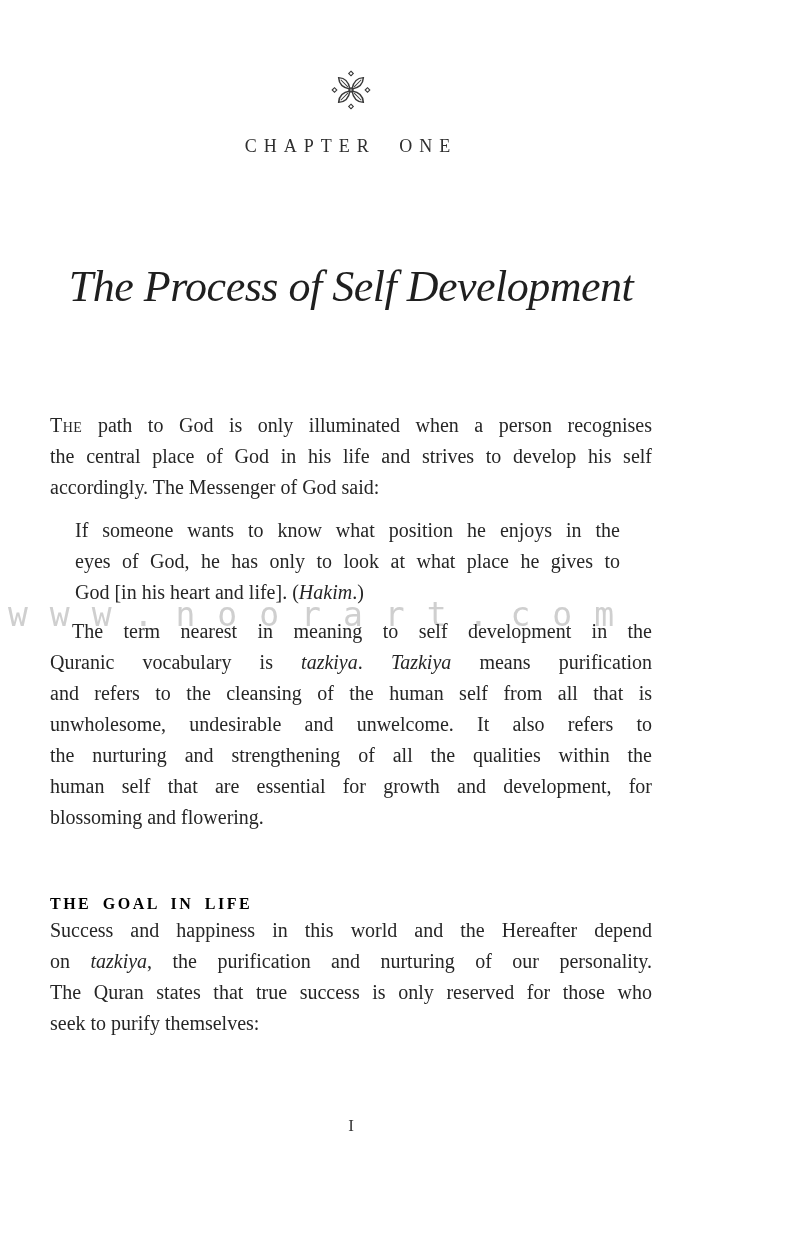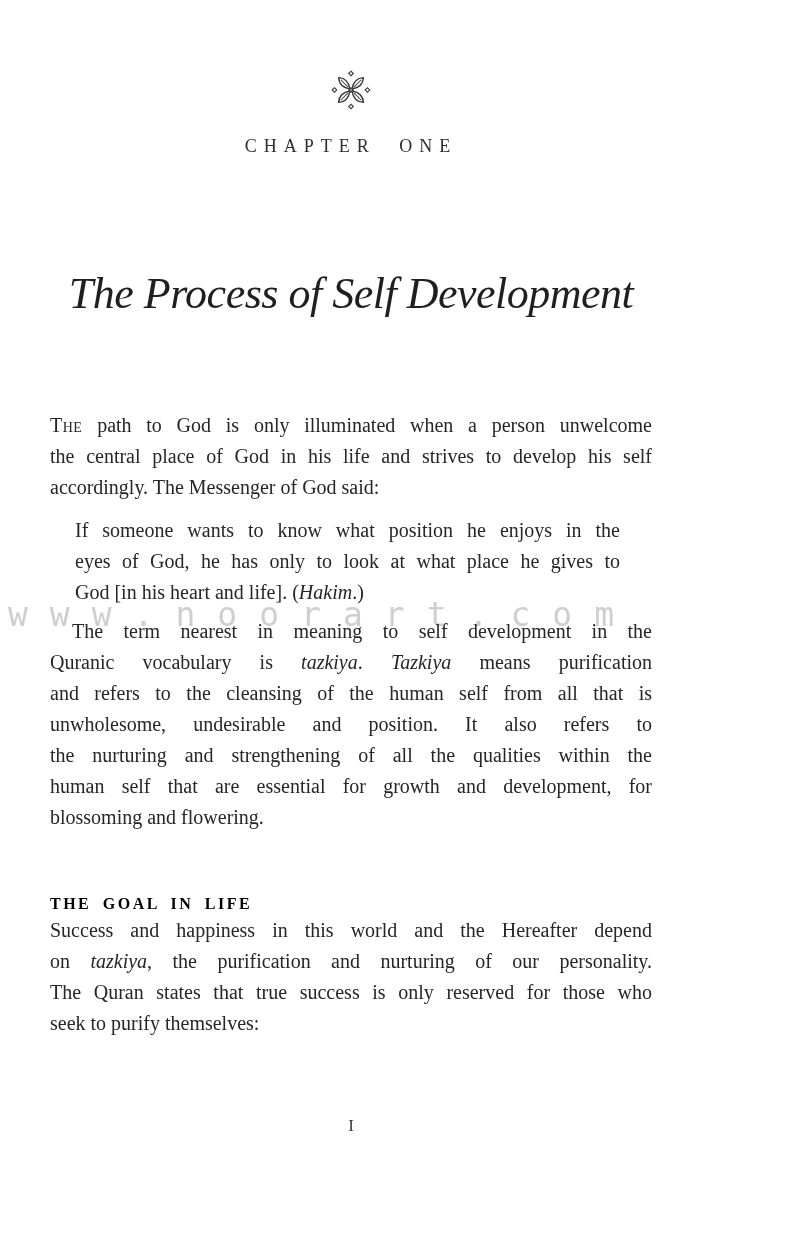--- a/index.html
+++ b/index.html
@@ -21,21 +21,21 @@
     position: absolute;
     top: 136px; left: 50px; width: 602px;
     text-align: center;
     font-size: 18px;
     letter-spacing: 7px;
     word-spacing: 12px;
     color: #2e2e2e;
   }
   .title {
     position: absolute;
-    top: 268px; left: 50px; width: 602px;
+    top: 261px; left: 50px; width: 602px;
     margin: 0;
     text-align: center;
     font-style: italic;
     font-weight: normal;
     font-size: 44px;
     letter-spacing: -0.5px;
     white-space: nowrap;
     color: #1f1f1f;
   }
   .watermark {
@@ -113,34 +113,34 @@
   </div>
 
   <div class="chapter">CHAPTER ONE</div>
 
   <h1 class="title">The Process of Self Development</h1>
 
   <div class="watermark">www.noorart.com</div>
 
   <div class="text-block">
       <div class="t-para">
-        <div class="line"><span class="sc">The</span><span> path to God is only illuminated when a person unwelcome</span></div>
+        <div class="line"><span class="sc">The</span><span> path to God is only illuminated when a person recognises</span></div>
         <div class="line"><span>the central place of God in his life and strives to develop his self</span></div>
         <div class="line last"><span>accordingly. The Messenger of God said:</span></div>
       </div>
       <div class="t-quote">
         <div class="line"><span>If someone wants to know what position he enjoys in the</span></div>
         <div class="line"><span>eyes of God, he has only to look at what place he gives to</span></div>
         <div class="line last"><span>God [in his heart and life]. (</span><span class="i">Hakim</span><span>.)</span></div>
       </div>
       <div class="t-para">
         <div class="line first-indent"><span>The term nearest in meaning to self development in the</span></div>
         <div class="line"><span>Quranic vocabulary is </span><span class="i">tazkiya</span><span>. </span><span class="i">Tazkiya</span><span> means purification</span></div>
         <div class="line"><span>and refers to the cleansing of the human self from all that is</span></div>
-        <div class="line"><span>unwholesome, undesirable and position. It also refers to</span></div>
+        <div class="line"><span>unwholesome, undesirable and unwelcome. It also refers to</span></div>
         <div class="line"><span>the nurturing and strengthening of all the qualities within the</span></div>
         <div class="line"><span>human self that are essential for growth and development, for</span></div>
         <div class="line last"><span>blossoming and flowering.</span></div>
       </div>
       <div class="sec-heading">THE GOAL IN LIFE</div>
       <div class="t-para">
         <div class="line"><span>Success and happiness in this world and the Hereafter depend</span></div>
         <div class="line"><span>on </span><span class="i">tazkiya</span><span>, the purification and nurturing of our personality.</span></div>
         <div class="line"><span>The Quran states that true success is only reserved for those who</span></div>
         <div class="line last"><span>seek to purify themselves:</span></div>

